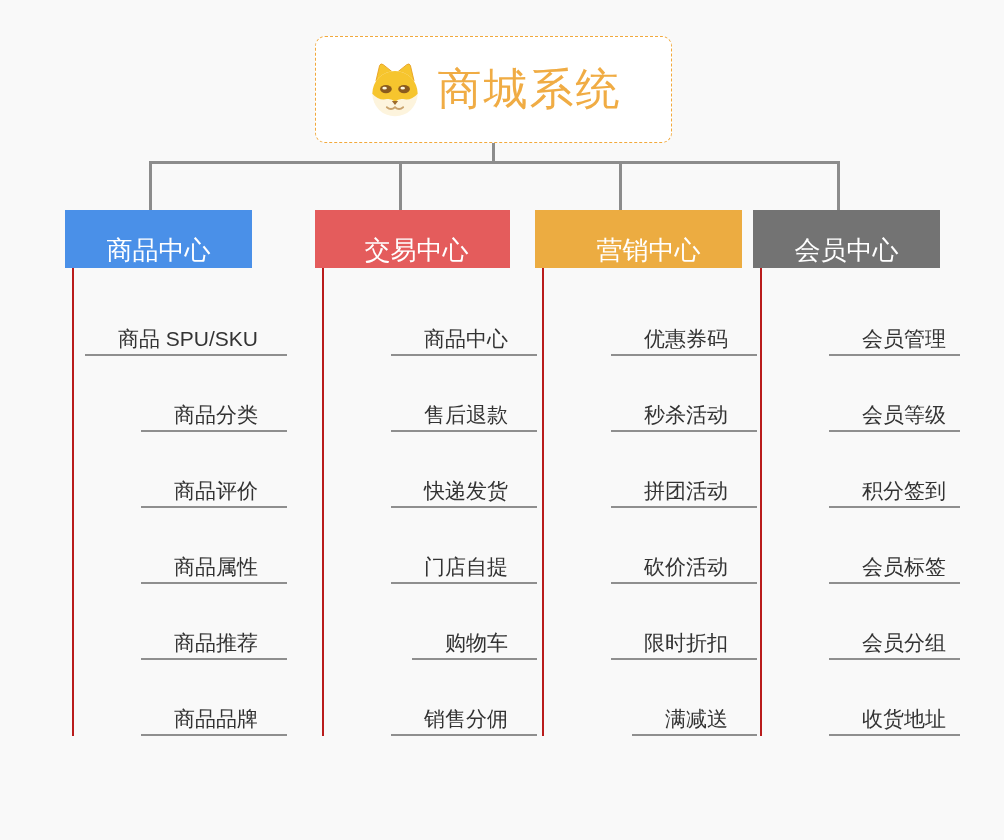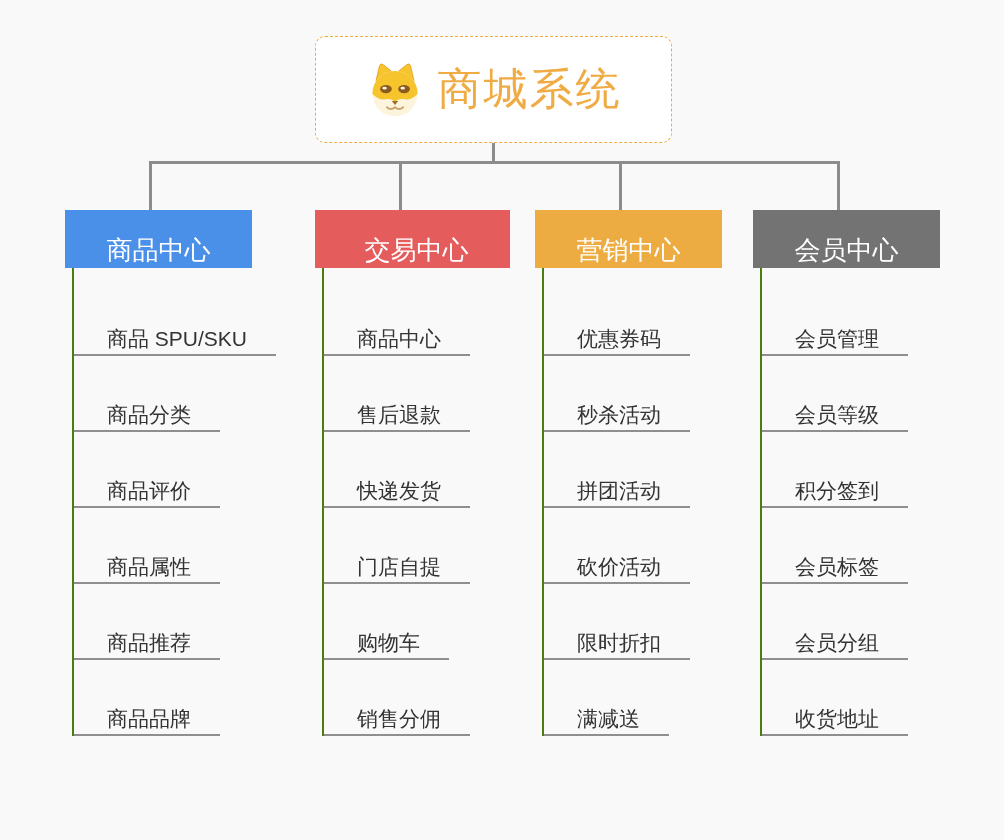--- a/index.html
+++ b/index.html
@@ -46,22 +46,22 @@
     border-radius:0;
     display:flex;align-items:flex-end;justify-content:center;
     cursor:default;
     margin-left:8px;
   }
   .branch-label{
     font-size:26px;color:#ffffff;white-space:nowrap;
   }
   .items{
     margin-left:15px;
-    border-left:2px solid #4d7c0f;
-    display:flex;flex-direction:column;align-items:flex-start;
+    border-left:2px solid #b91c1c;
+    display:flex;flex-direction:column;align-items:flex-end;
   }
   .item{
     margin-top:44px;
     padding:0 29px 0 33px;
     border-bottom:2px solid #8f8f8f;
     font-size:21px;line-height:30px;
     color:#333333;
     white-space:nowrap;
   }
   .item:first-child{margin-top:56px;}
@@ -135,21 +135,21 @@
 
   <div class="item">门店自提</div>
 
   <div class="item">购物车</div>
 
   <div class="item">销售分佣</div>
 </div>
   </div>
 
   <div class="branch" style="left: 527px;">
-    <div class="branch-box" style="background: rgb(236, 172, 65);">
+    <div class="branch-box" style="background: rgb(236, 172, 65); padding-left: 20px;">
       <span class="branch-label">营销中心</span>
     </div>
     <div class="items">
   <div class="item">优惠券码</div>
 
   <div class="item">秒杀活动</div>
 
   <div class="item">拼团活动</div>
 
   <div class="item">砍价活动</div>

